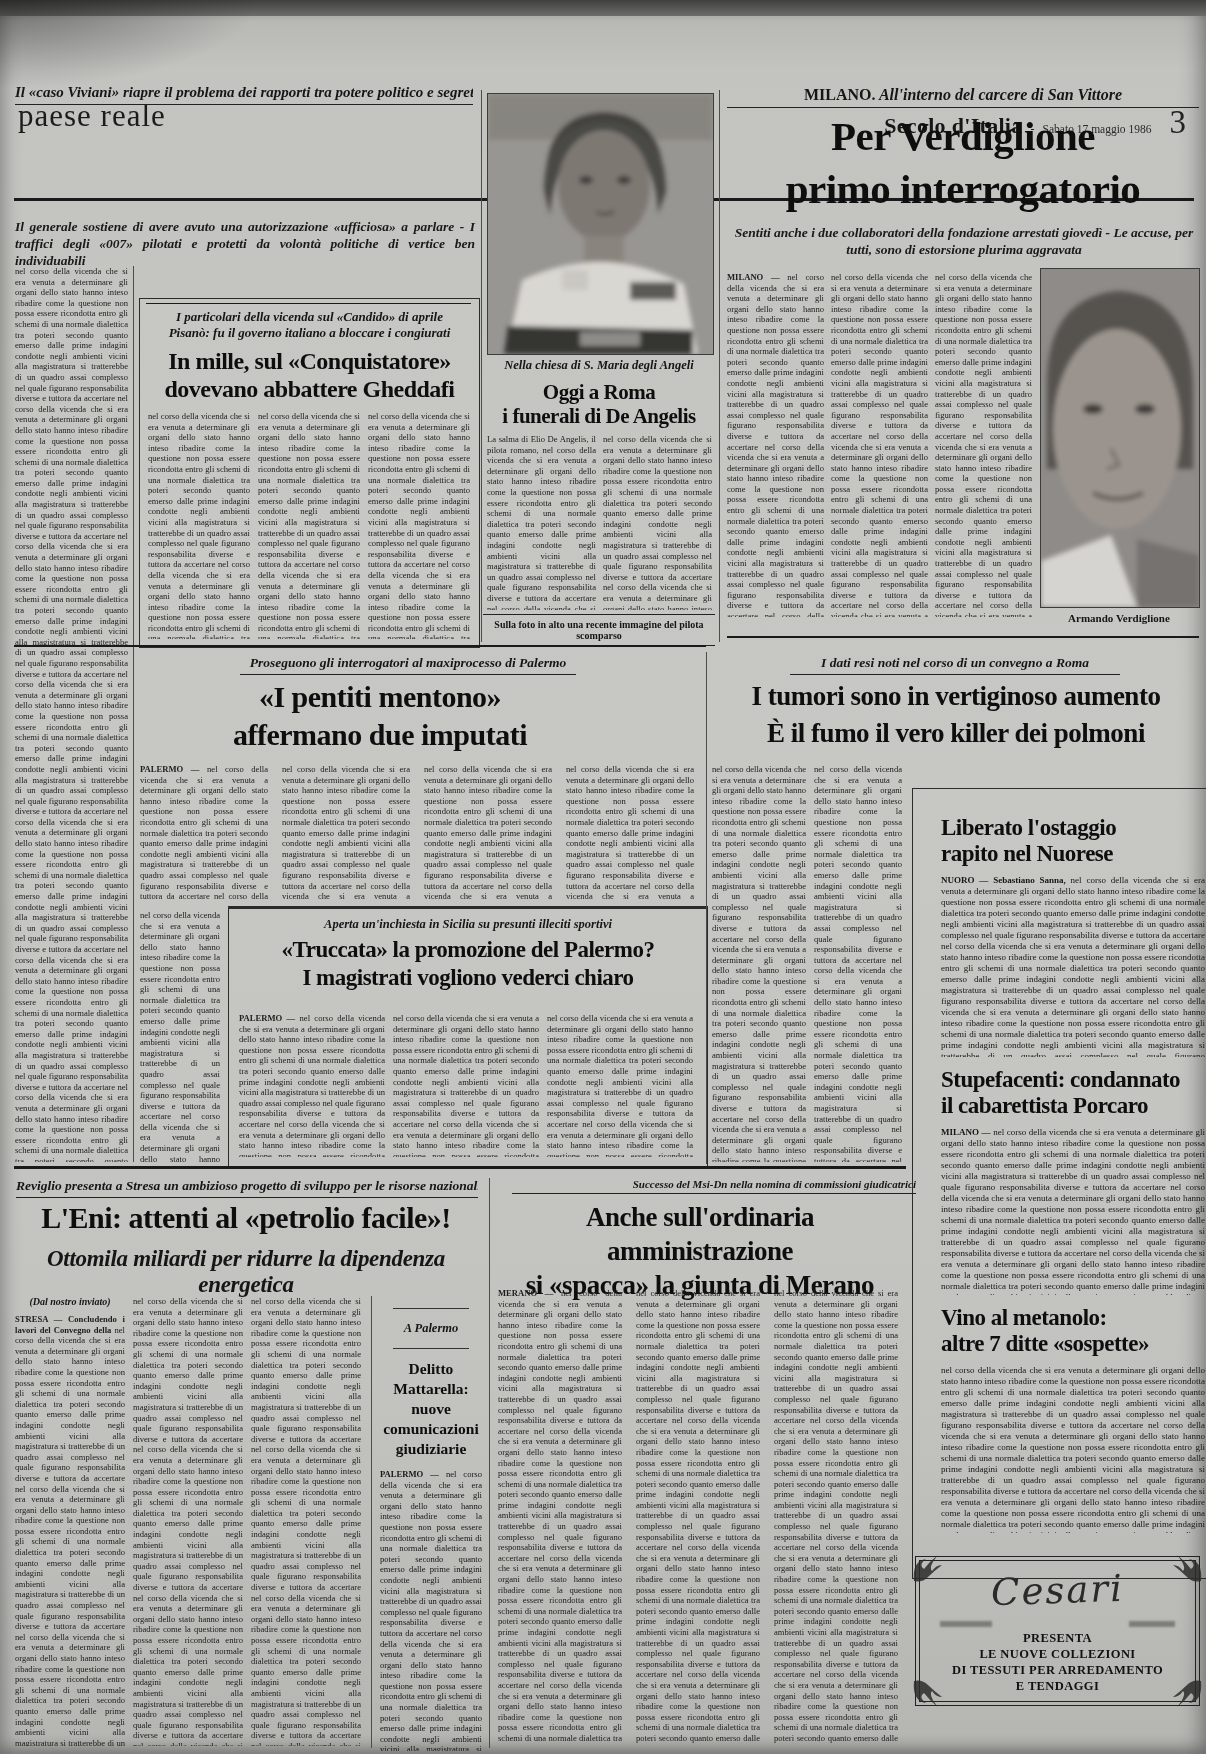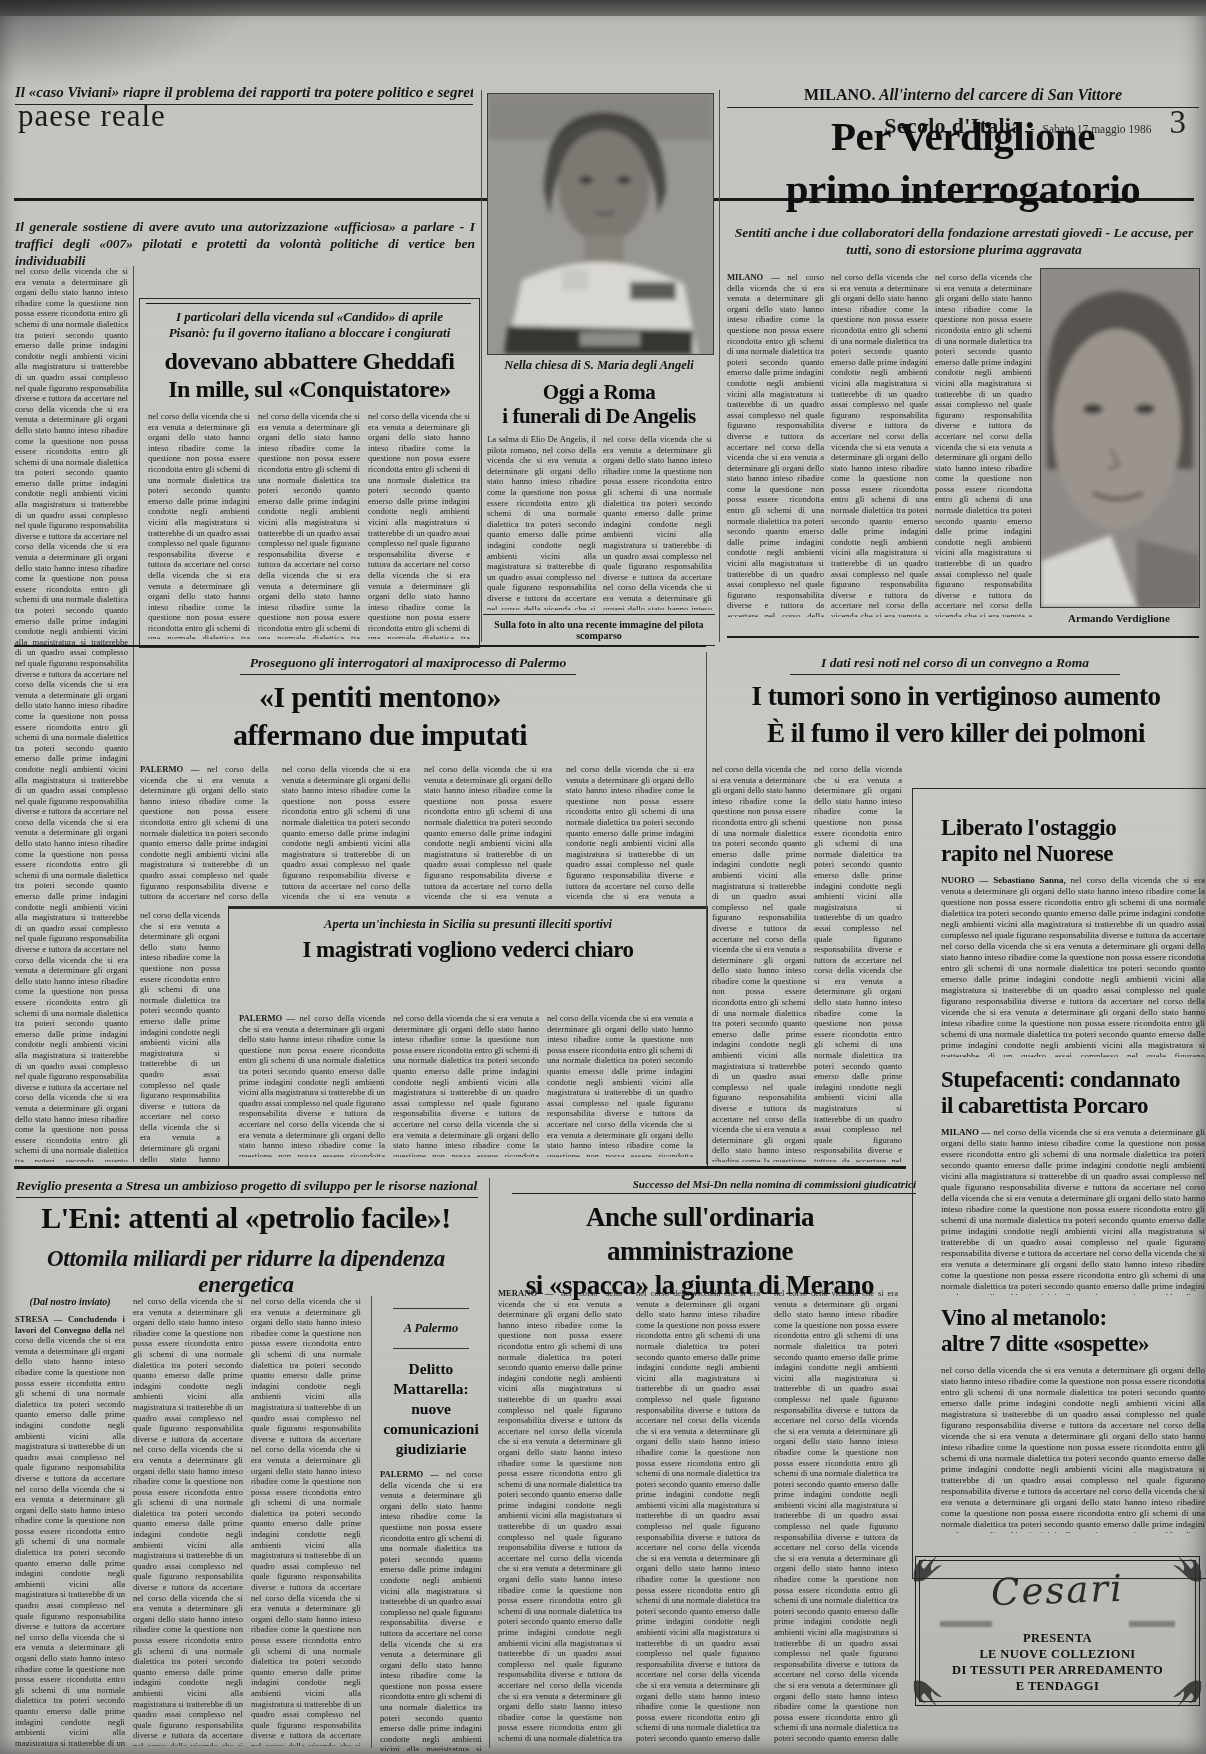--- a/index.html
+++ b/index.html
@@ -48,22 +48,22 @@
   <div class="gkcol gk" style="left:15px;top:266px;width:113px;height:896px;">nel corso della vicenda che si era venuta a determinare gli organi dello stato hanno inteso ribadire come la questione non possa essere ricondotta entro gli schemi di una normale dialettica tra poteri secondo quanto emerso dalle prime indagini condotte negli ambienti vicini alla magistratura si tratterebbe di un quadro assai complesso nel quale figurano responsabilita diverse e tuttora da accertare nel corso della vicenda che si era venuta a determinare gli organi dello stato hanno inteso ribadire come la questione non possa essere ricondotta entro gli schemi di una normale dialettica tra poteri secondo quanto emerso dalle prime indagini condotte negli ambienti vicini alla magistratura si tratterebbe di un quadro assai complesso nel quale figurano responsabilita diverse e tuttora da accertare nel corso della vicenda che si era venuta a determinare gli organi dello stato hanno inteso ribadire come la questione non possa essere ricondotta entro gli schemi di una normale dialettica tra poteri secondo quanto emerso dalle prime indagini condotte negli ambienti vicini alla magistratura si tratterebbe di un quadro assai complesso nel quale figurano responsabilita diverse e tuttora da accertare nel corso della vicenda che si era venuta a determinare gli organi dello stato hanno inteso ribadire come la questione non possa essere ricondotta entro gli schemi di una normale dialettica tra poteri secondo quanto emerso dalle prime indagini condotte negli ambienti vicini alla magistratura si tratterebbe di un quadro assai complesso nel quale figurano responsabilita diverse e tuttora da accertare nel corso della vicenda che si era venuta a determinare gli organi dello stato hanno inteso ribadire come la questione non possa essere ricondotta entro gli schemi di una normale dialettica tra poteri secondo quanto emerso dalle prime indagini condotte negli ambienti vicini alla magistratura si tratterebbe di un quadro assai complesso nel quale figurano responsabilita diverse e tuttora da accertare nel corso della vicenda che si era venuta a determinare gli organi dello stato hanno inteso ribadire come la questione non possa essere ricondotta entro gli schemi di una normale dialettica tra poteri secondo quanto emerso dalle prime indagini condotte negli ambienti vicini alla magistratura si tratterebbe di un quadro assai complesso nel quale figurano responsabilita diverse e tuttora da accertare nel corso della vicenda che si era venuta a determinare gli organi dello stato hanno inteso ribadire come la questione non possa essere ricondotta entro gli schemi di una normale dialettica tra poteri secondo quanto emerso dalle prime indagini condotte negli ambienti vicini alla magistratura si tratterebbe di un quadro assai complesso nel quale figurano responsabilita diverse e tuttora da accertare </div>
   <div class="vrule" style="left:133px;top:266px;height:896px;"></div>
 
   <div class="box" style="left:139px;top:298px;width:339px;height:348px;background:rgba(255,255,255,.04);">
     <div class="hrule" style="left:6px;top:4px;width:325px;height:1px;"></div>
     <div class="cap" style="margin-top:10px;font-weight:bold;font-size:13px;line-height:16px;">
       <span style="display:block;">I particolari della vicenda sul «Candido» di aprile</span>
       <span style="display:block;">Pisanò: fu il governo italiano a bloccare i congiurati</span>
     </div>
     <div class="hl" style="margin-top:6px;font-size:24px;line-height:28px;">
+      <span>In mille, sul «Conquistatore»</span>
       <span>dovevano abbattere Gheddafi</span>
-      <span>In mille, sul «Conquistatore»</span>
     </div>
     <div class="gkcol gk" style="left:8px;top:112px;width:102px;height:228px;">nel corso della vicenda che si era venuta a determinare gli organi dello stato hanno inteso ribadire come la questione non possa essere ricondotta entro gli schemi di una normale dialettica tra poteri secondo quanto emerso dalle prime indagini condotte negli ambienti vicini alla magistratura si tratterebbe di un quadro assai complesso nel quale figurano responsabilita diverse e tuttora da accertare nel corso della vicenda che si era venuta a determinare gli organi dello stato hanno inteso ribadire come la questione non possa essere ricondotta entro gli schemi di una normale dialettica tra poteri secondo quanto emerso dalle prime indagini condotte negli ambienti vicini alla magistratura si tratterebbe di un quadro assai complesso nel quale figurano responsabilita diverse e tuttora da accertare </div>
     <div class="gkcol gk" style="left:118px;top:112px;width:102px;height:228px;">nel corso della vicenda che si era venuta a determinare gli organi dello stato hanno inteso ribadire come la questione non possa essere ricondotta entro gli schemi di una normale dialettica tra poteri secondo quanto emerso dalle prime indagini condotte negli ambienti vicini alla magistratura si tratterebbe di un quadro assai complesso nel quale figurano responsabilita diverse e tuttora da accertare nel corso della vicenda che si era venuta a determinare gli organi dello stato hanno inteso ribadire come la questione non possa essere ricondotta entro gli schemi di una normale dialettica tra poteri secondo quanto emerso dalle prime indagini condotte negli ambienti vicini alla magistratura si tratterebbe di un quadro assai complesso nel quale figurano responsabilita diverse e tuttora da accertare </div>
     <div class="gkcol gk" style="left:228px;top:112px;width:102px;height:228px;">nel corso della vicenda che si era venuta a determinare gli organi dello stato hanno inteso ribadire come la questione non possa essere ricondotta entro gli schemi di una normale dialettica tra poteri secondo quanto emerso dalle prime indagini condotte negli ambienti vicini alla magistratura si tratterebbe di un quadro assai complesso nel quale figurano responsabilita diverse e tuttora da accertare nel corso della vicenda che si era venuta a determinare gli organi dello stato hanno inteso ribadire come la questione non possa essere ricondotta entro gli schemi di una normale dialettica tra poteri secondo quanto emerso dalle prime indagini condotte negli ambienti vicini alla magistratura si tratterebbe di un quadro assai complesso nel quale figurano responsabilita diverse e tuttora da accertare </div>
   </div>
 
   <div class="vrule" style="left:481px;top:90px;height:552px;"></div>
   <div class="vrule" style="left:719px;top:90px;height:552px;"></div>
 
   <div class="photo" style="left:487px;top:93px;width:225px;height:260px;">
@@ -149,20 +149,21 @@
     <b class="dl">PALERMO — </b>
   nel corso della vicenda che si era venuta a determinare gli organi dello stato hanno inteso ribadire come la questione non possa essere ricondotta entro gli schemi di una normale dialettica tra poteri secondo quanto emerso dalle prime indagini condotte negli ambienti vicini alla magistratura si tratterebbe di un quadro assai complesso nel quale figurano responsabilita diverse e tuttora da accertare nel corso della vicenda che si era venuta a determinare gli organi dello stato hanno inteso ribadire come la questione non possa essere ricondotta entro gli schemi di una normale dialettica tra poteri secondo quanto emerso dalle prime indagini condotte negli ambienti vicini alla magistratura si tratterebbe di un quadro assai complesso nel quale figurano responsabilita diverse e tuttora da accertare </div>
   <div class="gkcol gk" style="left:282px;top:764px;width:128px;height:138px;">nel corso della vicenda che si era venuta a determinare gli organi dello stato hanno inteso ribadire come la questione non possa essere ricondotta entro gli schemi di una normale dialettica tra poteri secondo quanto emerso dalle prime indagini condotte negli ambienti vicini alla magistratura si tratterebbe di un quadro assai complesso nel quale figurano responsabilita diverse e tuttora da accertare nel corso della vicenda che si era venuta a determinare gli organi dello stato hanno inteso ribadire come la questione non possa essere ricondotta entro gli schemi di una normale dialettica tra poteri secondo quanto emerso dalle prime indagini condotte negli ambienti vicini alla magistratura si tratterebbe di un quadro assai complesso nel quale figurano responsabilita diverse e tuttora da accertare </div>
   <div class="gkcol gk" style="left:424px;top:764px;width:128px;height:138px;">nel corso della vicenda che si era venuta a determinare gli organi dello stato hanno inteso ribadire come la questione non possa essere ricondotta entro gli schemi di una normale dialettica tra poteri secondo quanto emerso dalle prime indagini condotte negli ambienti vicini alla magistratura si tratterebbe di un quadro assai complesso nel quale figurano responsabilita diverse e tuttora da accertare nel corso della vicenda che si era venuta a determinare gli organi dello stato hanno inteso ribadire come la questione non possa essere ricondotta entro gli schemi di una normale dialettica tra poteri secondo quanto emerso dalle prime indagini condotte negli ambienti vicini alla magistratura si tratterebbe di un quadro assai complesso nel quale figurano responsabilita diverse e tuttora da accertare </div>
   <div class="gkcol gk" style="left:566px;top:764px;width:128px;height:138px;">nel corso della vicenda che si era venuta a determinare gli organi dello stato hanno inteso ribadire come la questione non possa essere ricondotta entro gli schemi di una normale dialettica tra poteri secondo quanto emerso dalle prime indagini condotte negli ambienti vicini alla magistratura si tratterebbe di un quadro assai complesso nel quale figurano responsabilita diverse e tuttora da accertare nel corso della vicenda che si era venuta a determinare gli organi dello stato hanno inteso ribadire come la questione non possa essere ricondotta entro gli schemi di una normale dialettica tra poteri secondo quanto emerso dalle prime indagini condotte negli ambienti vicini alla magistratura si tratterebbe di un quadro assai complesso nel quale figurano responsabilita diverse e tuttora da accertare </div>
 
   <div class="gkcol gk" style="left:140px;top:910px;width:80px;height:252px;">nel corso della vicenda che si era venuta a determinare gli organi dello stato hanno inteso ribadire come la questione non possa essere ricondotta entro gli schemi di una normale dialettica tra poteri secondo quanto emerso dalle prime indagini condotte negli ambienti vicini alla magistratura si tratterebbe di un quadro assai complesso nel quale figurano responsabilita diverse e tuttora da accertare nel corso della vicenda che si era venuta a determinare gli organi dello stato hanno inteso ribadire come la questione non possa essere ricondotta entro gli schemi di una normale dialettica tra poteri secondo quanto emerso dalle prime indagini condotte negli ambienti vicini alla magistratura si tratterebbe di un quadro assai complesso nel quale figurano responsabilita diverse e tuttora da accertare nel corso della vicenda che si era venuta a determinare gli organi dello stato hanno inteso ribadire come la questione non possa essere ricondotta entro gli schemi di una normale dialettica tra poteri secondo quanto emerso dalle prime indagini condotte negli ambienti vicini alla magistratura si tratterebbe di un quadro assai complesso nel quale figurano responsabilita diverse e tuttora da accertare </div>
   <div class="box" style="left:228px;top:906px;width:478px;height:258px;border-top-width:3px;">
     <div class="cap" style="margin-top:8px;font-weight:bold;font-size:12.5px;">Aperta un'inchiesta in Sicilia su presunti illeciti sportivi</div>
     <div class="hl" style="margin-top:4px;font-size:23px;line-height:28px;">
+      <span>«Truccata» la promozione del Palermo?</span>
       <span>I magistrati vogliono vederci chiaro</span>
     </div>
     <div class="gkcol gk" style="left:10px;top:104px;width:146px;height:144px;">
       <b class="dl">PALERMO — </b>
     nel corso della vicenda che si era venuta a determinare gli organi dello stato hanno inteso ribadire come la questione non possa essere ricondotta entro gli schemi di una normale dialettica tra poteri secondo quanto emerso dalle prime indagini condotte negli ambienti vicini alla magistratura si tratterebbe di un quadro assai complesso nel quale figurano responsabilita diverse e tuttora da accertare nel corso della vicenda che si era venuta a determinare gli organi dello stato hanno inteso ribadire come la questione non possa essere ricondotta entro gli schemi di una normale dialettica tra poteri secondo quanto emerso dalle prime indagini condotte negli ambienti vicini alla magistratura si tratterebbe di un quadro assai complesso nel quale figurano responsabilita diverse e tuttora da accertare </div>
     <div class="gkcol gk" style="left:164px;top:104px;width:146px;height:144px;">nel corso della vicenda che si era venuta a determinare gli organi dello stato hanno inteso ribadire come la questione non possa essere ricondotta entro gli schemi di una normale dialettica tra poteri secondo quanto emerso dalle prime indagini condotte negli ambienti vicini alla magistratura si tratterebbe di un quadro assai complesso nel quale figurano responsabilita diverse e tuttora da accertare nel corso della vicenda che si era venuta a determinare gli organi dello stato hanno inteso ribadire come la questione non possa essere ricondotta entro gli schemi di una normale dialettica tra poteri secondo quanto emerso dalle prime indagini condotte negli ambienti vicini alla magistratura si tratterebbe di un quadro assai complesso nel quale figurano responsabilita diverse e tuttora da accertare </div>
     <div class="gkcol gk" style="left:318px;top:104px;width:146px;height:144px;">nel corso della vicenda che si era venuta a determinare gli organi dello stato hanno inteso ribadire come la questione non possa essere ricondotta entro gli schemi di una normale dialettica tra poteri secondo quanto emerso dalle prime indagini condotte negli ambienti vicini alla magistratura si tratterebbe di un quadro assai complesso nel quale figurano responsabilita diverse e tuttora da accertare nel corso della vicenda che si era venuta a determinare gli organi dello stato hanno inteso ribadire come la questione non possa essere ricondotta entro gli schemi di una normale dialettica tra poteri secondo quanto emerso dalle prime indagini condotte negli ambienti vicini alla magistratura si tratterebbe di un quadro assai complesso nel quale figurano responsabilita diverse e tuttora da accertare </div>
   </div>
 
   <div class="vrule" style="left:706px;top:652px;height:512px;"></div>

